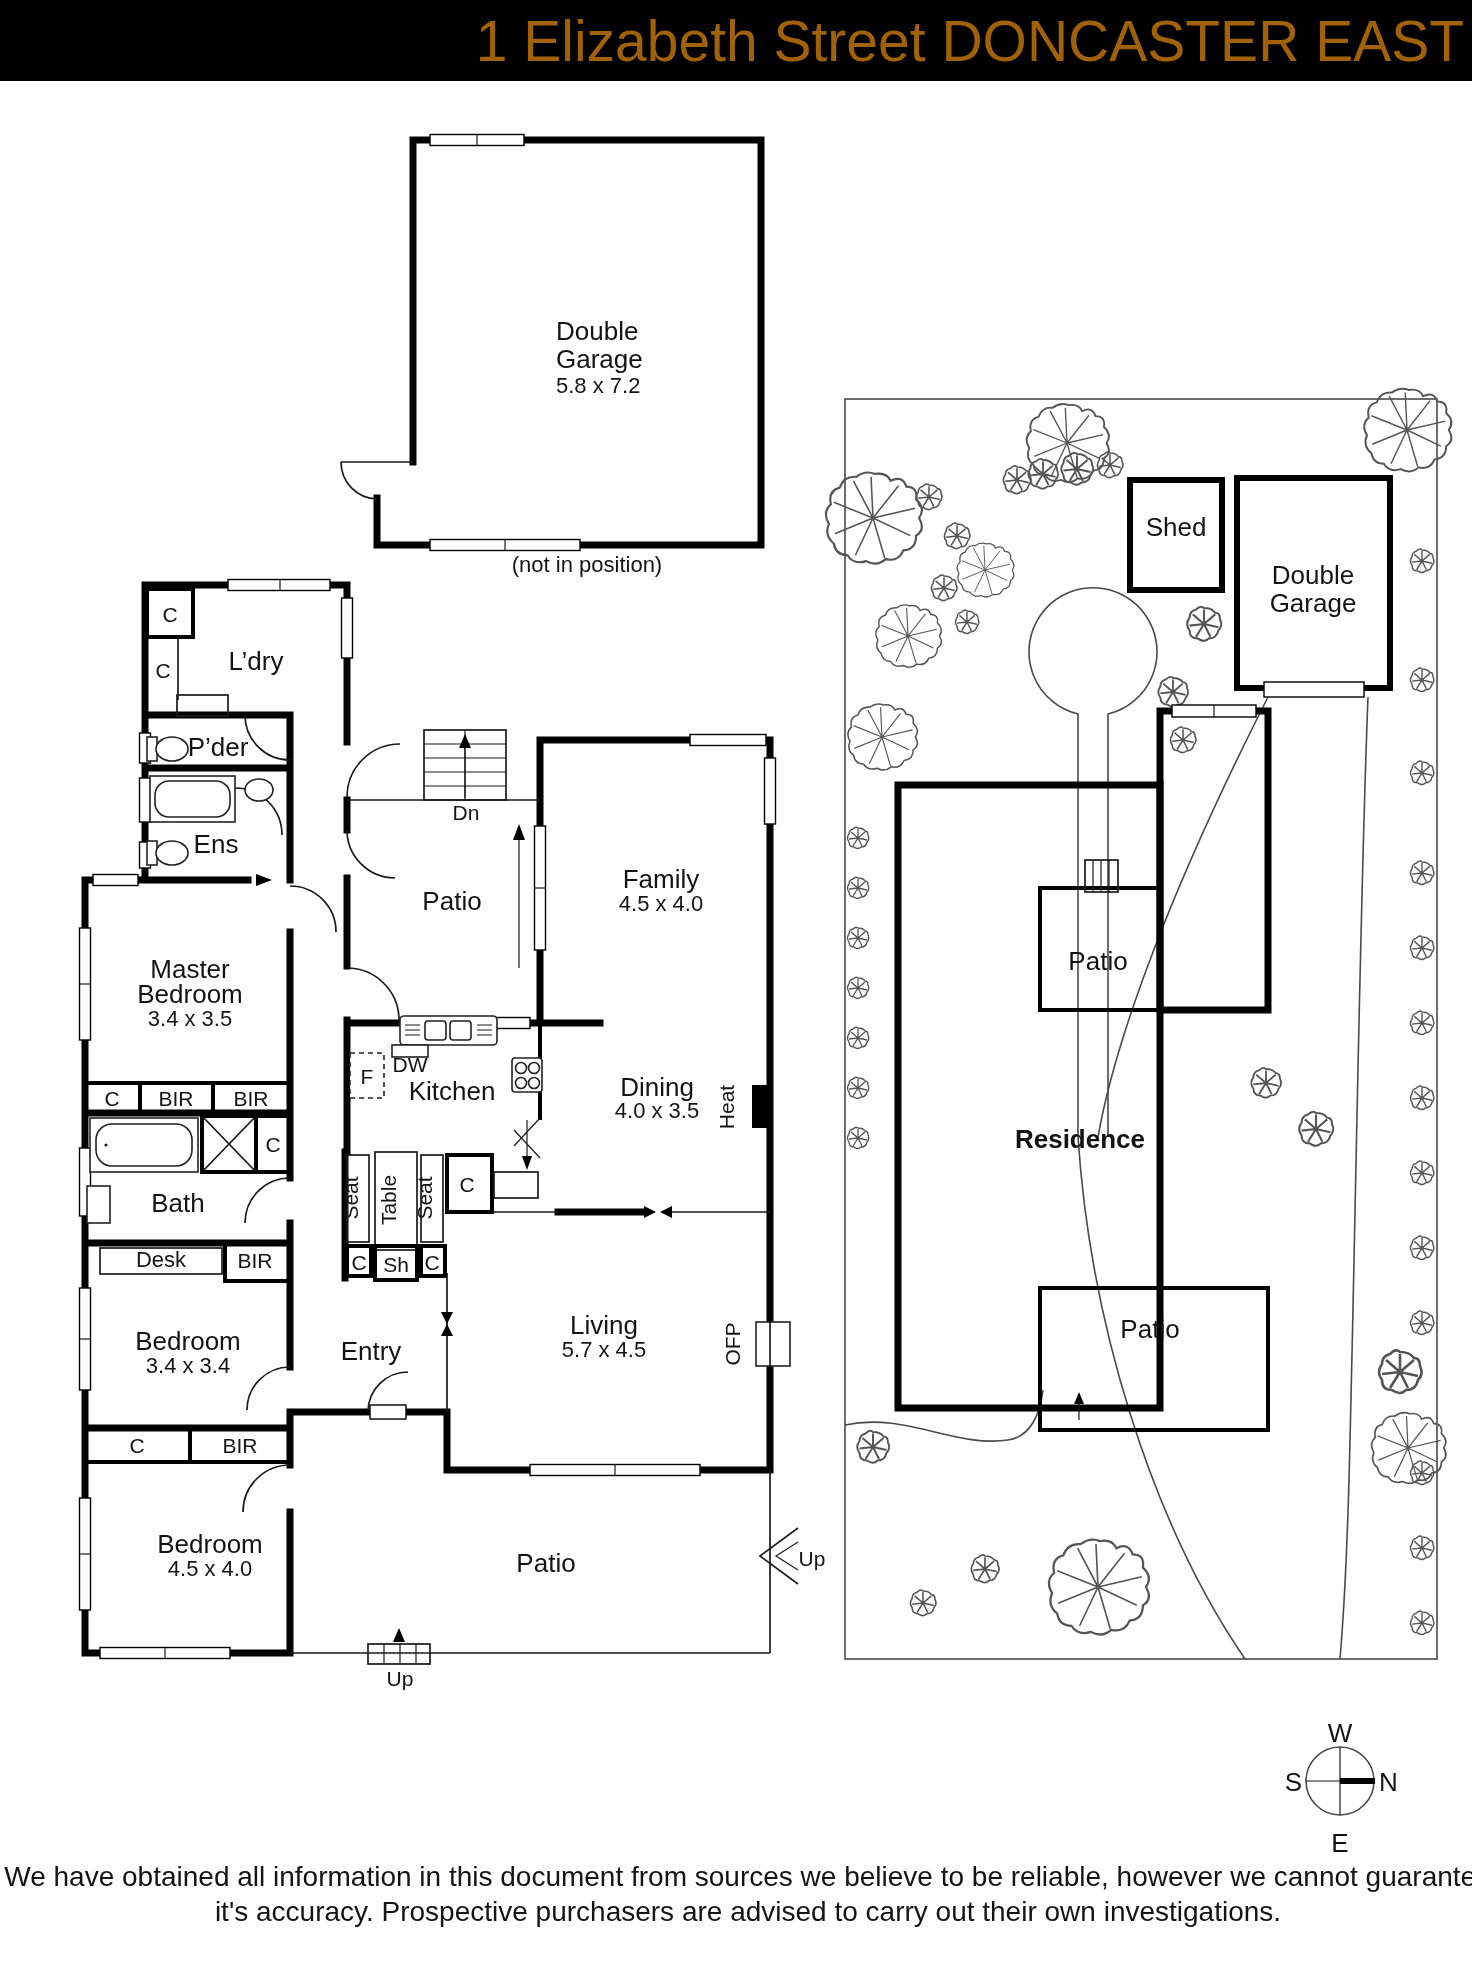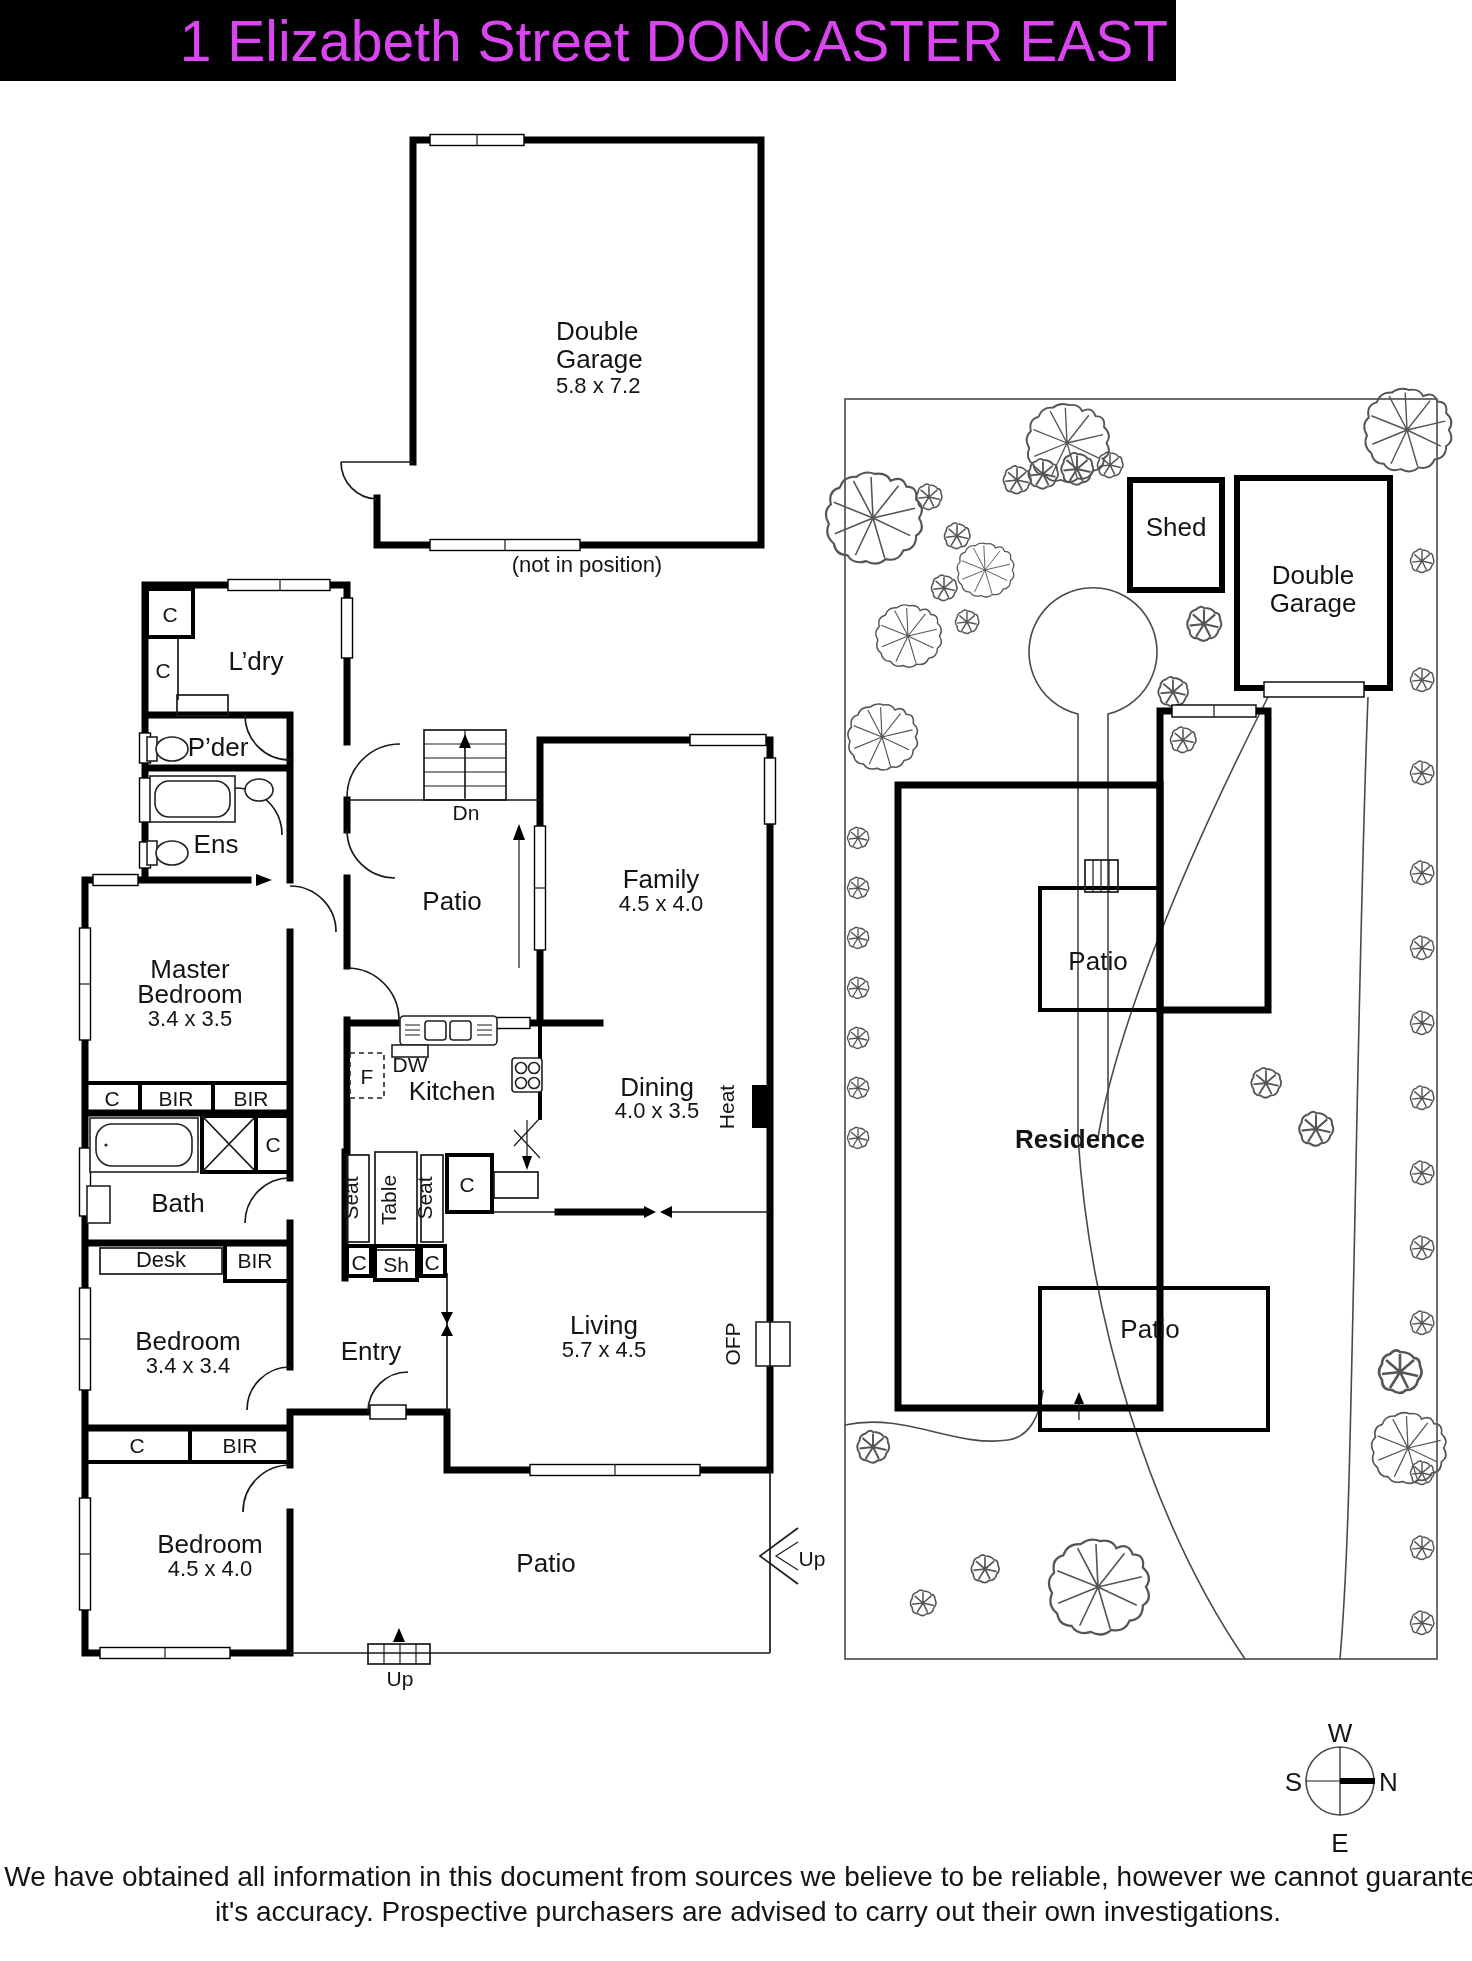--- a/index.html
+++ b/index.html
@@ -1,18 +1,18 @@
 <!DOCTYPE html>
 <html><head>
 <meta charset="utf-8">
 <style>
   html,body{margin:0;padding:0;background:#888;}
   .page{position:relative;width:1472px;height:1961px;background:#fff;overflow:hidden;margin:0 auto;
         font-family:"Liberation Sans",sans-serif;}
-  .titlebar{position:absolute;top:0;left:0;width:1176px;height:81px;background:#000;color:#d946ef;
+  .titlebar{position:absolute;top:0;left:0;width:1472px;height:81px;background:#000;color:#a16207;
             display:flex;align-items:center;justify-content:flex-end;box-sizing:border-box;padding-right:8px;}
   .titlebar span{font-size:57px;letter-spacing:0px;white-space:nowrap;}
   svg{position:absolute;top:0;left:0;}
   svg text{font-family:"Liberation Sans",sans-serif;fill:#141414;}
   .w7{stroke:#000;stroke-width:7;fill:none;stroke-linecap:square;}
   .w6{stroke:#000;stroke-width:6;fill:none;stroke-linecap:square;}
   .w4{stroke:#000;stroke-width:4;fill:none;stroke-linecap:square;}
   .w2{stroke:#1a1a1a;stroke-width:1.7;fill:none;}
   .w1{stroke:#1a1a1a;stroke-width:1.2;fill:none;}
   .fix{stroke:#222;stroke-width:1.6;fill:#fff;}

